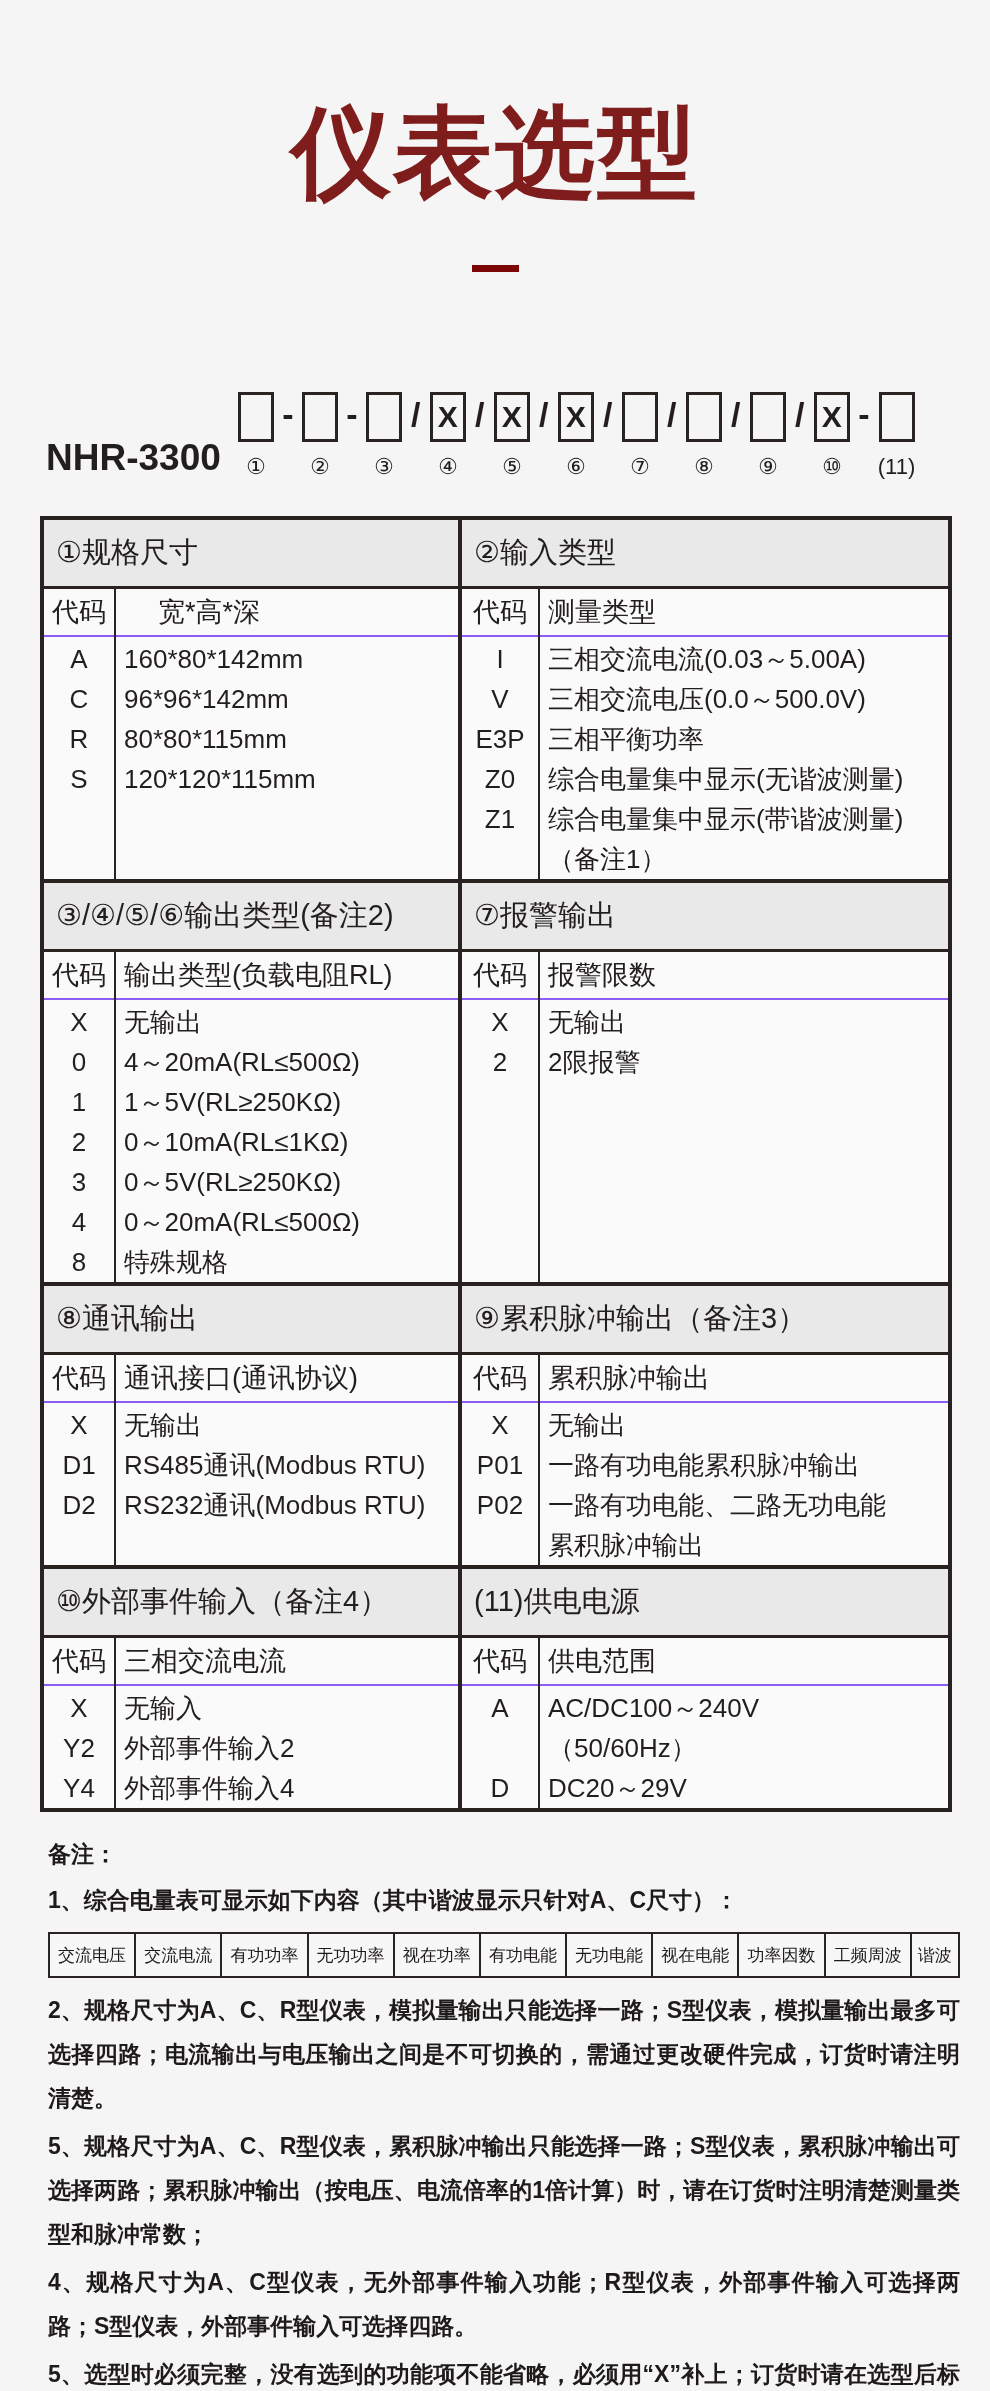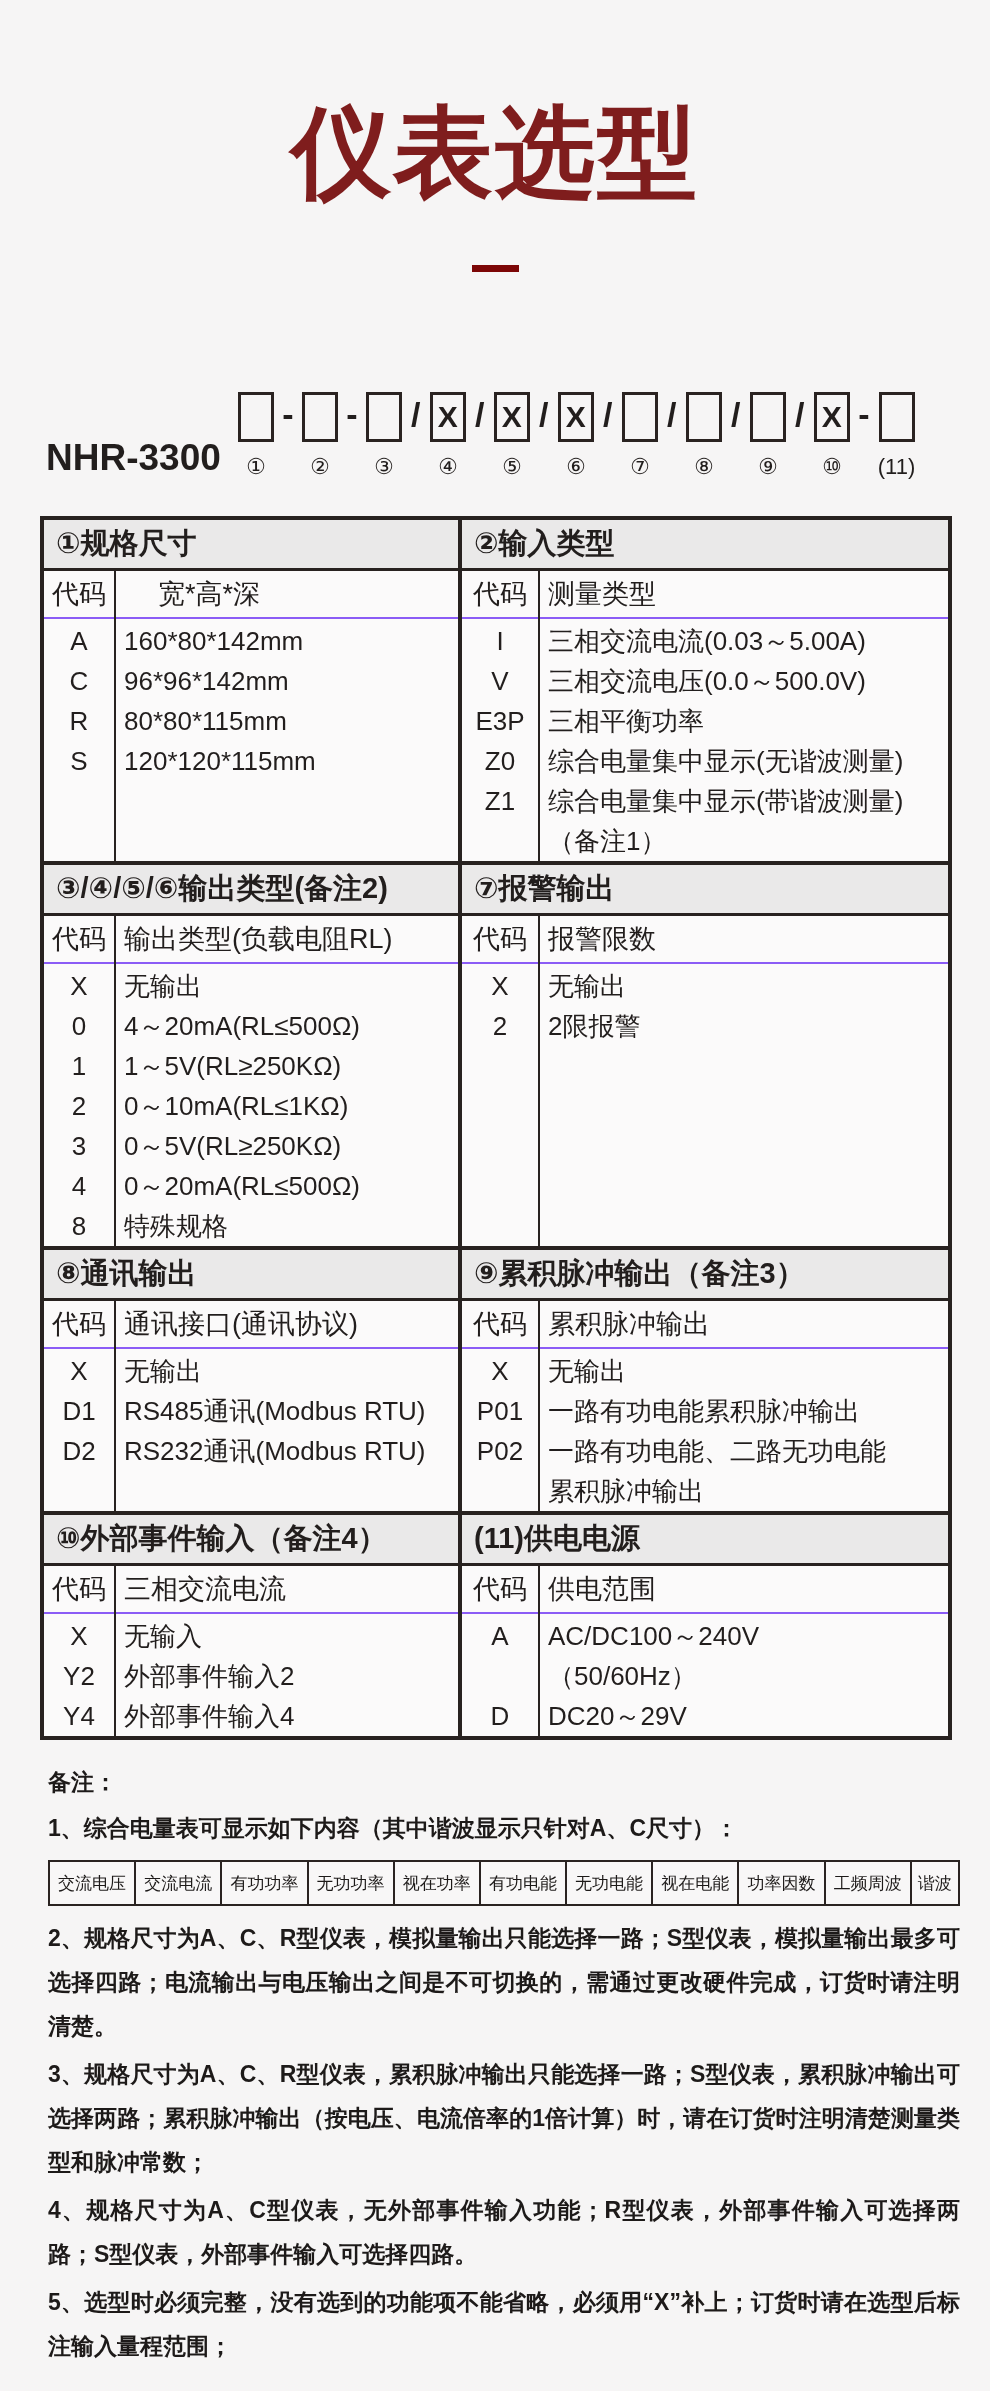--- a/index.html
+++ b/index.html
@@ -57,22 +57,22 @@
     width:904px;
     border:4px solid #282220;
     background:#fbfafa;
   }
   .section + .section{border-top:4px solid #282220;}
   .sec-head{
     display:flex;background:#eae9e9;
     border-bottom:3px solid #282220;
   }
   .sec-head > div{
-    height:48px;display:flex;align-items:center;
-    font-size:29px;font-weight:700;
+    height:66px;display:flex;align-items:center;
+    font-size:29px;font-weight:400;
     padding-left:12px;box-sizing:border-box;
   }
   .sec-head-left{width:418px;border-right:4px solid #282220;}
   .sec-head-right{flex:1;}
   .sec-body{display:flex;}
   .half{position:relative;box-sizing:border-box;}
   .half.left{width:418px;border-right:4px solid #282220;}
   .half.right{flex:1;}
   .half::before{
     content:"";position:absolute;top:0;bottom:0;width:2px;background:#282220;
@@ -506,17 +506,17 @@
 
       <div class="mini-cell">视在电能</div>
 
       <div class="mini-cell">功率因数</div>
 
       <div class="mini-cell">工频周波</div>
 
       <div class="mini-cell">谐波</div>
     </div>
   <div class="note-line">2、规格尺寸为A、C、R型仪表，模拟量输出只能选择一路；S型仪表，模拟量输出最多可选择四路；电流输出与电压输出之间是不可切换的，需通过更改硬件完成，订货时请注明清楚。</div>
-  <div class="note-line">3、规格尺寸为A、C、R型仪表，累积脉冲输出只能选择一路；S型仪表，累积脉冲输出可选择两路；累积脉冲输出（按电压、电流倍率的1倍计算）时，请在订货时注明清楚测量类型和脉冲常数；</div>
+  <div class="note-line">5、规格尺寸为A、C、R型仪表，累积脉冲输出只能选择一路；S型仪表，累积脉冲输出可选择两路；累积脉冲输出（按电压、电流倍率的1倍计算）时，请在订货时注明清楚测量类型和脉冲常数；</div>
   <div class="note-line">4、规格尺寸为A、C型仪表，无外部事件输入功能；R型仪表，外部事件输入可选择两路；S型仪表，外部事件输入可选择四路。</div>
   <div class="note-line">5、选型时必须完整，没有选到的功能项不能省略，必须用“X”补上；订货时请在选型后标注输入量程范围；</div>
 
 </div>
 
 </body></html>

